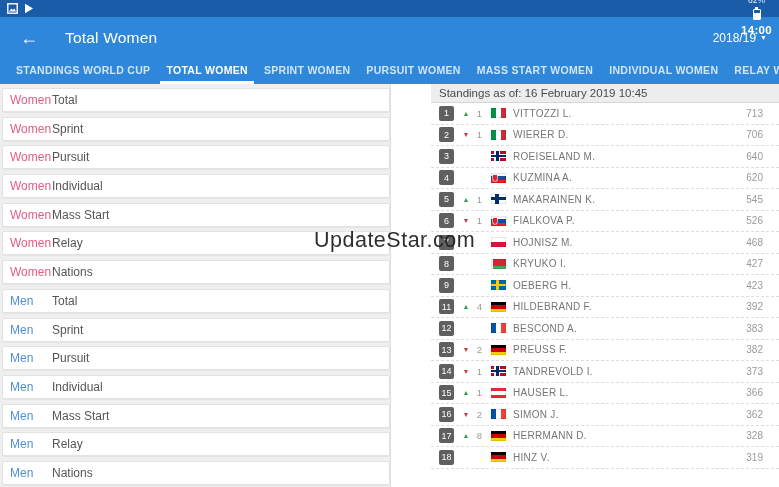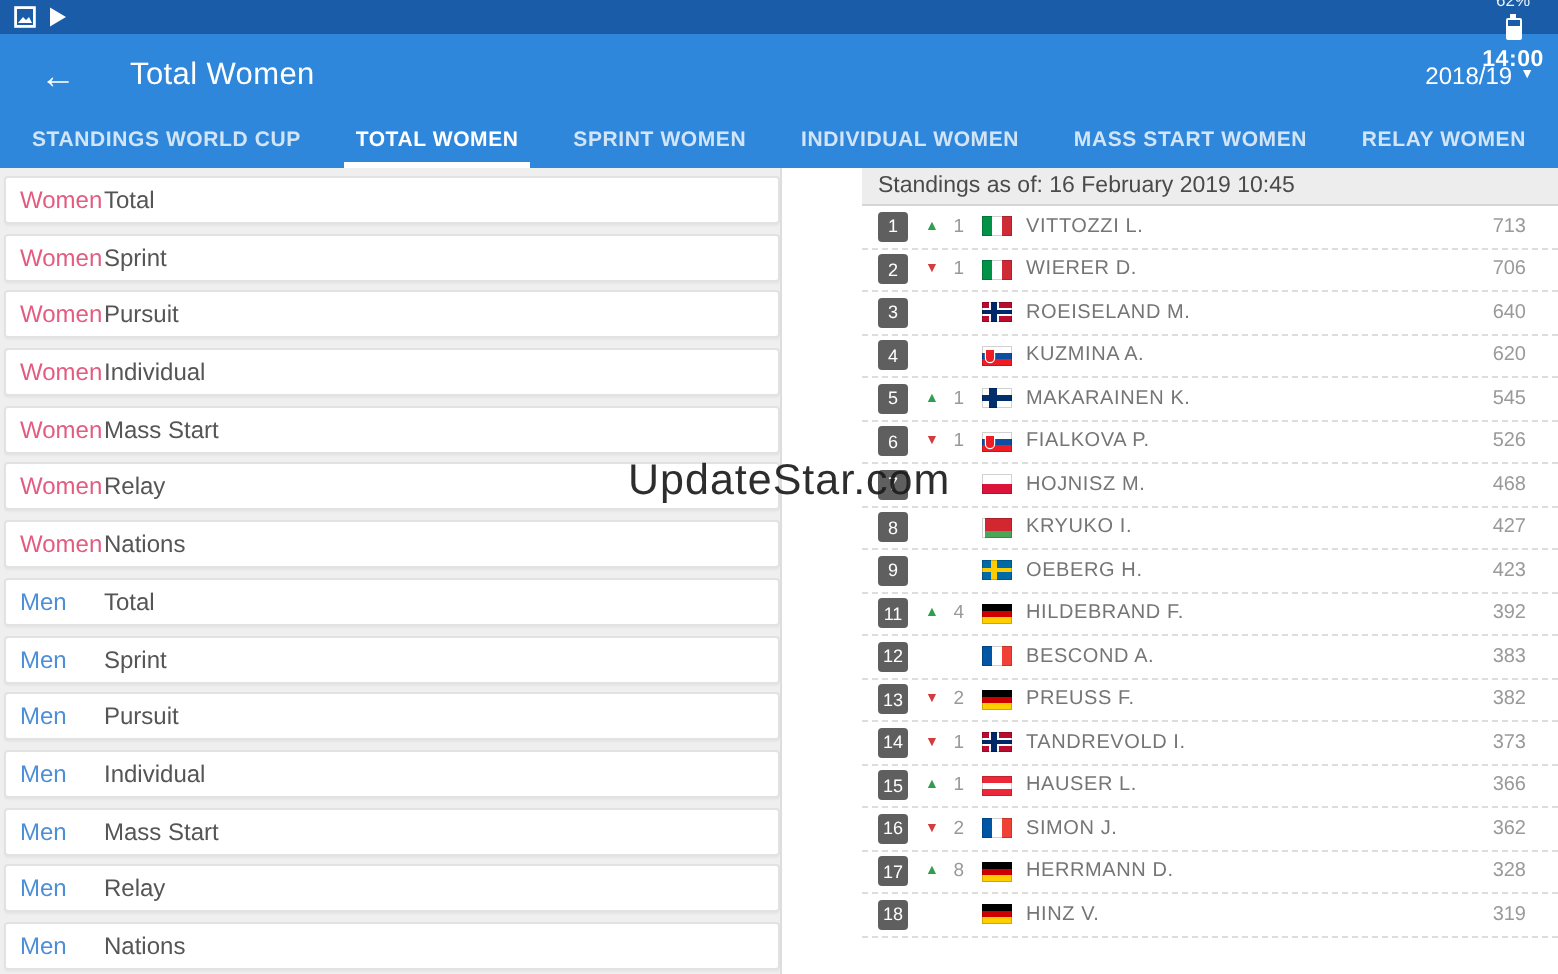--- a/index.html
+++ b/index.html
@@ -137,24 +137,27 @@
   <div class="tab">
         <span>STANDINGS WORLD CUP</span>
       </div>
       <div class="tab active">
         <span>TOTAL WOMEN</span>
       </div>
       <div class="tab">
         <span>SPRINT WOMEN</span>
       </div>
       <div class="tab">
+        <span>PURSUIT WOMEN</span>
+      </div>
+      <div class="tab">
+        <span>MASS START WOMEN</span>
+      </div>
+      <div class="tab">
         <span>INDIVIDUAL WOMEN</span>
-      </div>
-      <div class="tab">
-        <span>MASS START WOMEN</span>
       </div>
       <div class="tab">
         <span>RELAY WOMEN</span>
       </div>
     </div>
 
   <div class="content">
 
     <div class="sidebar">
 

